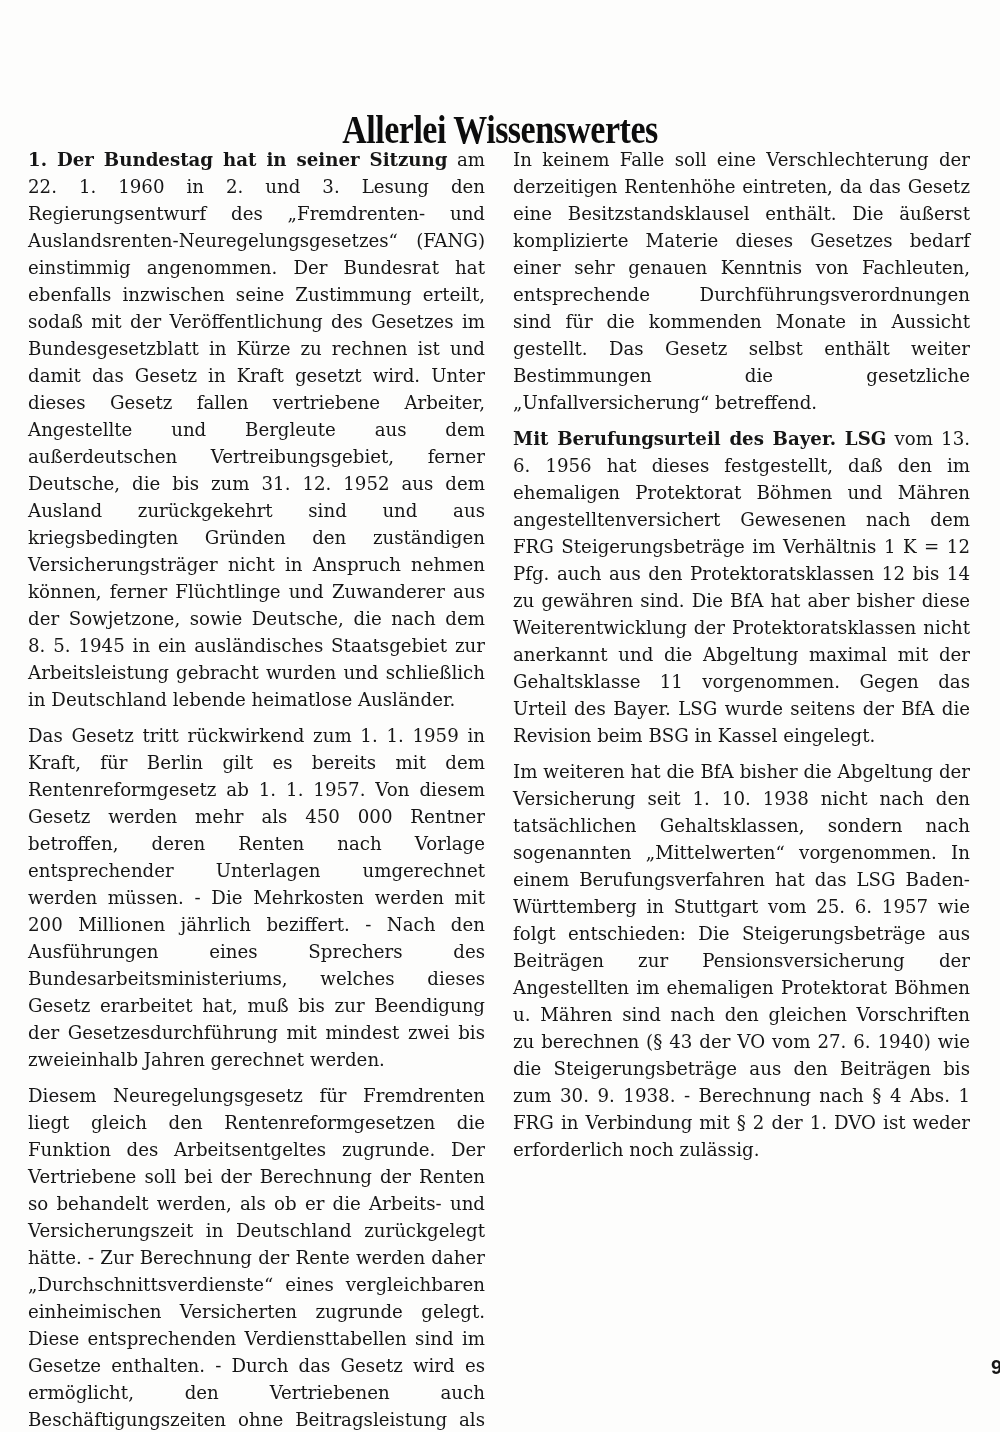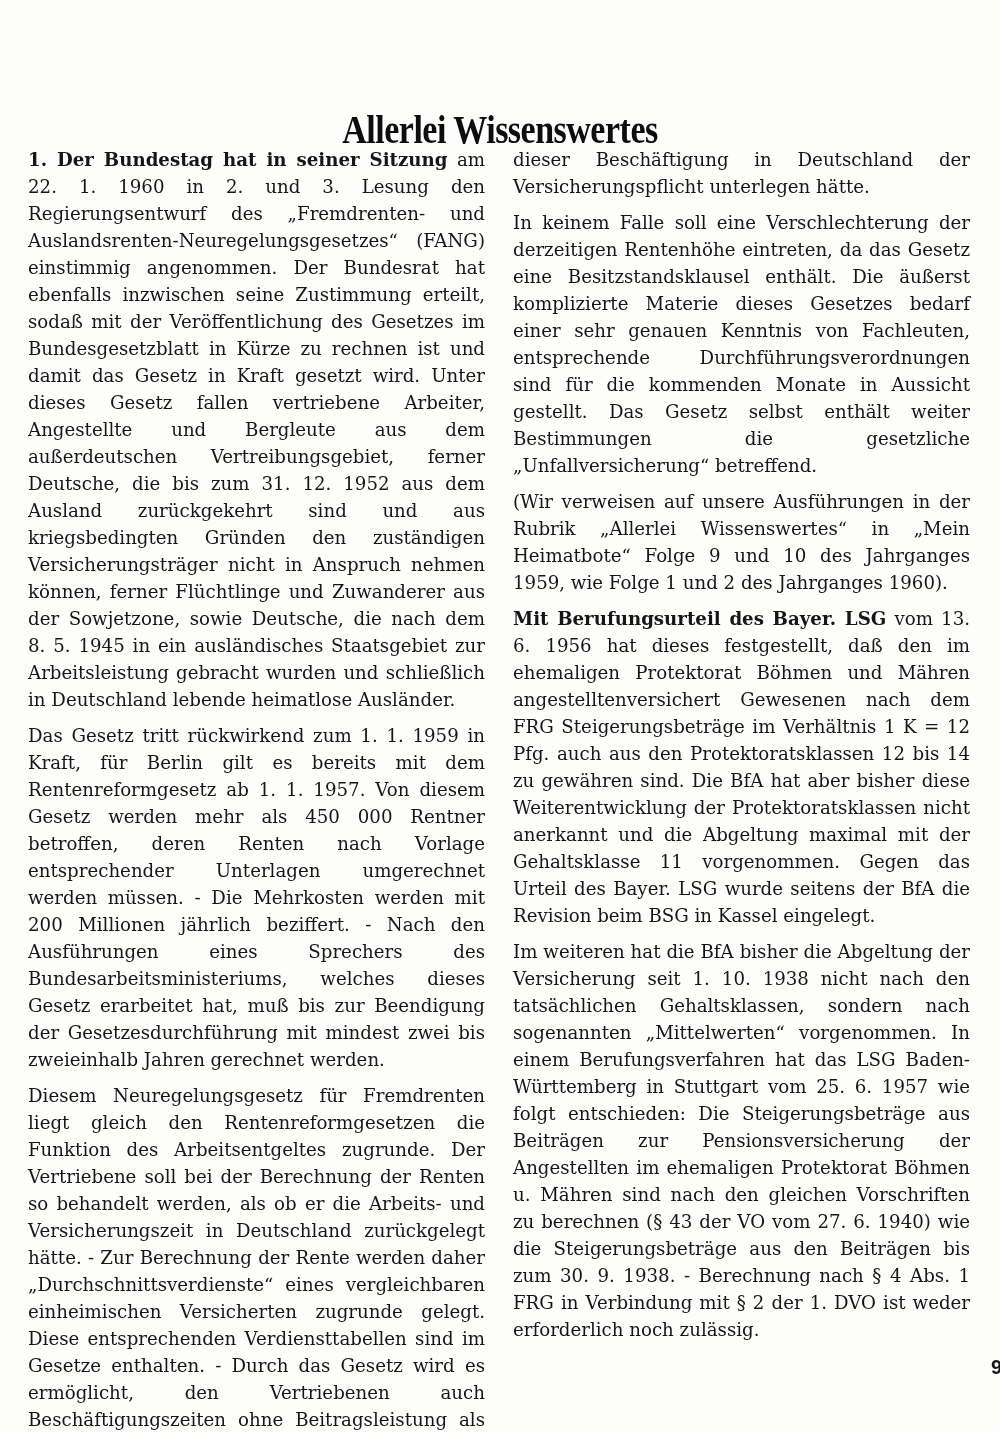--- a/index.html
+++ b/index.html
@@ -33,20 +33,18 @@
 
 <h1 class="title">Allerlei Wissenswertes</h1>
 
 <div class="col left">
   <p class="para"><b>1. Der Bundestag hat in seiner Sitzung</b><span> am 22. 1. 1960 in 2. und 3. Lesung den Regierungsentwurf des „Fremdrenten- und Auslandsrenten-Neuregelungsgesetzes“ (FANG) einstimmig angenommen. Der Bundesrat hat ebenfalls inzwischen seine Zustimmung erteilt, sodaß mit der Veröffentlichung des Gesetzes im Bundesgesetzblatt in Kürze zu rechnen ist und damit das Gesetz in Kraft gesetzt wird. Unter dieses Gesetz fallen vertriebene Arbeiter, Angestellte und Bergleute aus dem außerdeutschen Vertreibungsgebiet, ferner Deutsche, die bis zum 31. 12. 1952 aus dem Ausland zurückgekehrt sind und aus kriegsbedingten Gründen den zuständigen Versicherungsträger nicht in Anspruch nehmen können, ferner Flüchtlinge und Zuwanderer aus der Sowjetzone, sowie Deutsche, die nach dem 8. 5. 1945 in ein ausländisches Staatsgebiet zur Arbeitsleistung gebracht wurden und schließlich in Deutschland lebende heimatlose Ausländer.</span></p>
   <p class="para"><span>Das Gesetz tritt rückwirkend zum 1. 1. 1959 in Kraft, für Berlin gilt es bereits mit dem Rentenreformgesetz ab 1. 1. 1957. Von diesem Gesetz werden mehr als 450 000 Rentner betroffen, deren Renten nach Vorlage entsprechender Unterlagen umgerechnet werden müssen. - Die Mehrkosten werden mit 200 Millionen jährlich beziffert. - Nach den Ausführungen eines Sprechers des Bundesarbeitsministeriums, welches dieses Gesetz erarbeitet hat, muß bis zur Beendigung der Gesetzesdurchführung mit mindest zwei bis zweieinhalb Jahren gerechnet werden.</span></p>
   <p class="para"><span>Diesem Neuregelungsgesetz für Fremdrenten liegt gleich den Rentenreformgesetzen die Funktion des Arbeitsentgeltes zugrunde. Der Vertriebene soll bei der Berechnung der Renten so behandelt werden, als ob er die Arbeits- und Versicherungszeit in Deutschland zurückgelegt hätte. - Zur Berechnung der Rente werden daher „Durchschnittsverdienste“ eines vergleichbaren einheimischen Versicherten zugrunde gelegt. Diese entsprechenden Verdiensttabellen sind im Gesetze enthalten. - Durch das Gesetz wird es ermöglicht, den Vertriebenen auch Beschäftigungszeiten ohne Beitragsleistung als Versicherungszeit anzuerkennen, wenn der Vertriebene bei Ausübung</span></p>
 </div>
 
 <div class="col right">
-  <p class="para"><span>dieser Beschäftigung in Deutschland der Versicherungspflicht unterlegen hätte.</span></p>
   <p class="para"><span>In keinem Falle soll eine Verschlechterung der derzeitigen Rentenhöhe eintreten, da das Gesetz eine Besitzstandsklausel enthält. Die äußerst komplizierte Materie dieses Gesetzes bedarf einer sehr genauen Kenntnis von Fachleuten, entsprechende Durchführungsverordnungen sind für die kommenden Monate in Aussicht gestellt. Das Gesetz selbst enthält weiter Bestimmungen die gesetzliche „Unfallversicherung“ betreffend.</span></p>
-  <p class="para"><span>(Wir verweisen auf unsere Ausführungen in der Rubrik „Allerlei Wissenswertes“ in „Mein Heimatbote“ Folge 9 und 10 des Jahrganges 1959, wie Folge 1 und 2 des Jahrganges 1960).</span></p>
   <p class="para"><b>Mit Berufungsurteil des Bayer. LSG</b><span> vom 13. 6. 1956 hat dieses festgestellt, daß den im ehemaligen Protektorat Böhmen und Mähren angestelltenversichert Gewesenen nach dem FRG Steigerungsbeträge im Verhältnis 1 K = 12 Pfg. auch aus den Protektoratsklassen 12 bis 14 zu gewähren sind. Die BfA hat aber bisher diese Weiterentwicklung der Protektoratsklassen nicht anerkannt und die Abgeltung maximal mit der Gehaltsklasse 11 vorgenommen. Gegen das Urteil des Bayer. LSG wurde seitens der BfA die Revision beim BSG in Kassel eingelegt.</span></p>
   <p class="para"><span>Im weiteren hat die BfA bisher die Abgeltung der Versicherung seit 1. 10. 1938 nicht nach den tatsächlichen Gehaltsklassen, sondern nach sogenannten „Mittelwerten“ vorgenommen. In einem Berufungsverfahren hat das LSG Baden-Württemberg in Stuttgart vom 25. 6. 1957 wie folgt entschieden: Die Steigerungsbeträge aus Beiträgen zur Pensionsversicherung der Angestellten im ehemaligen Protektorat Böhmen u. Mähren sind nach den gleichen Vorschriften zu berechnen (§ 43 der VO vom 27. 6. 1940) wie die Steigerungsbeträge aus den Beiträgen bis zum 30. 9. 1938. - Berechnung nach § 4 Abs. 1 FRG in Verbindung mit § 2 der 1. DVO ist weder erforderlich noch zulässig.</span></p>
 </div>
 
 <div class="page-num">93</div>
 
 </body></html>

